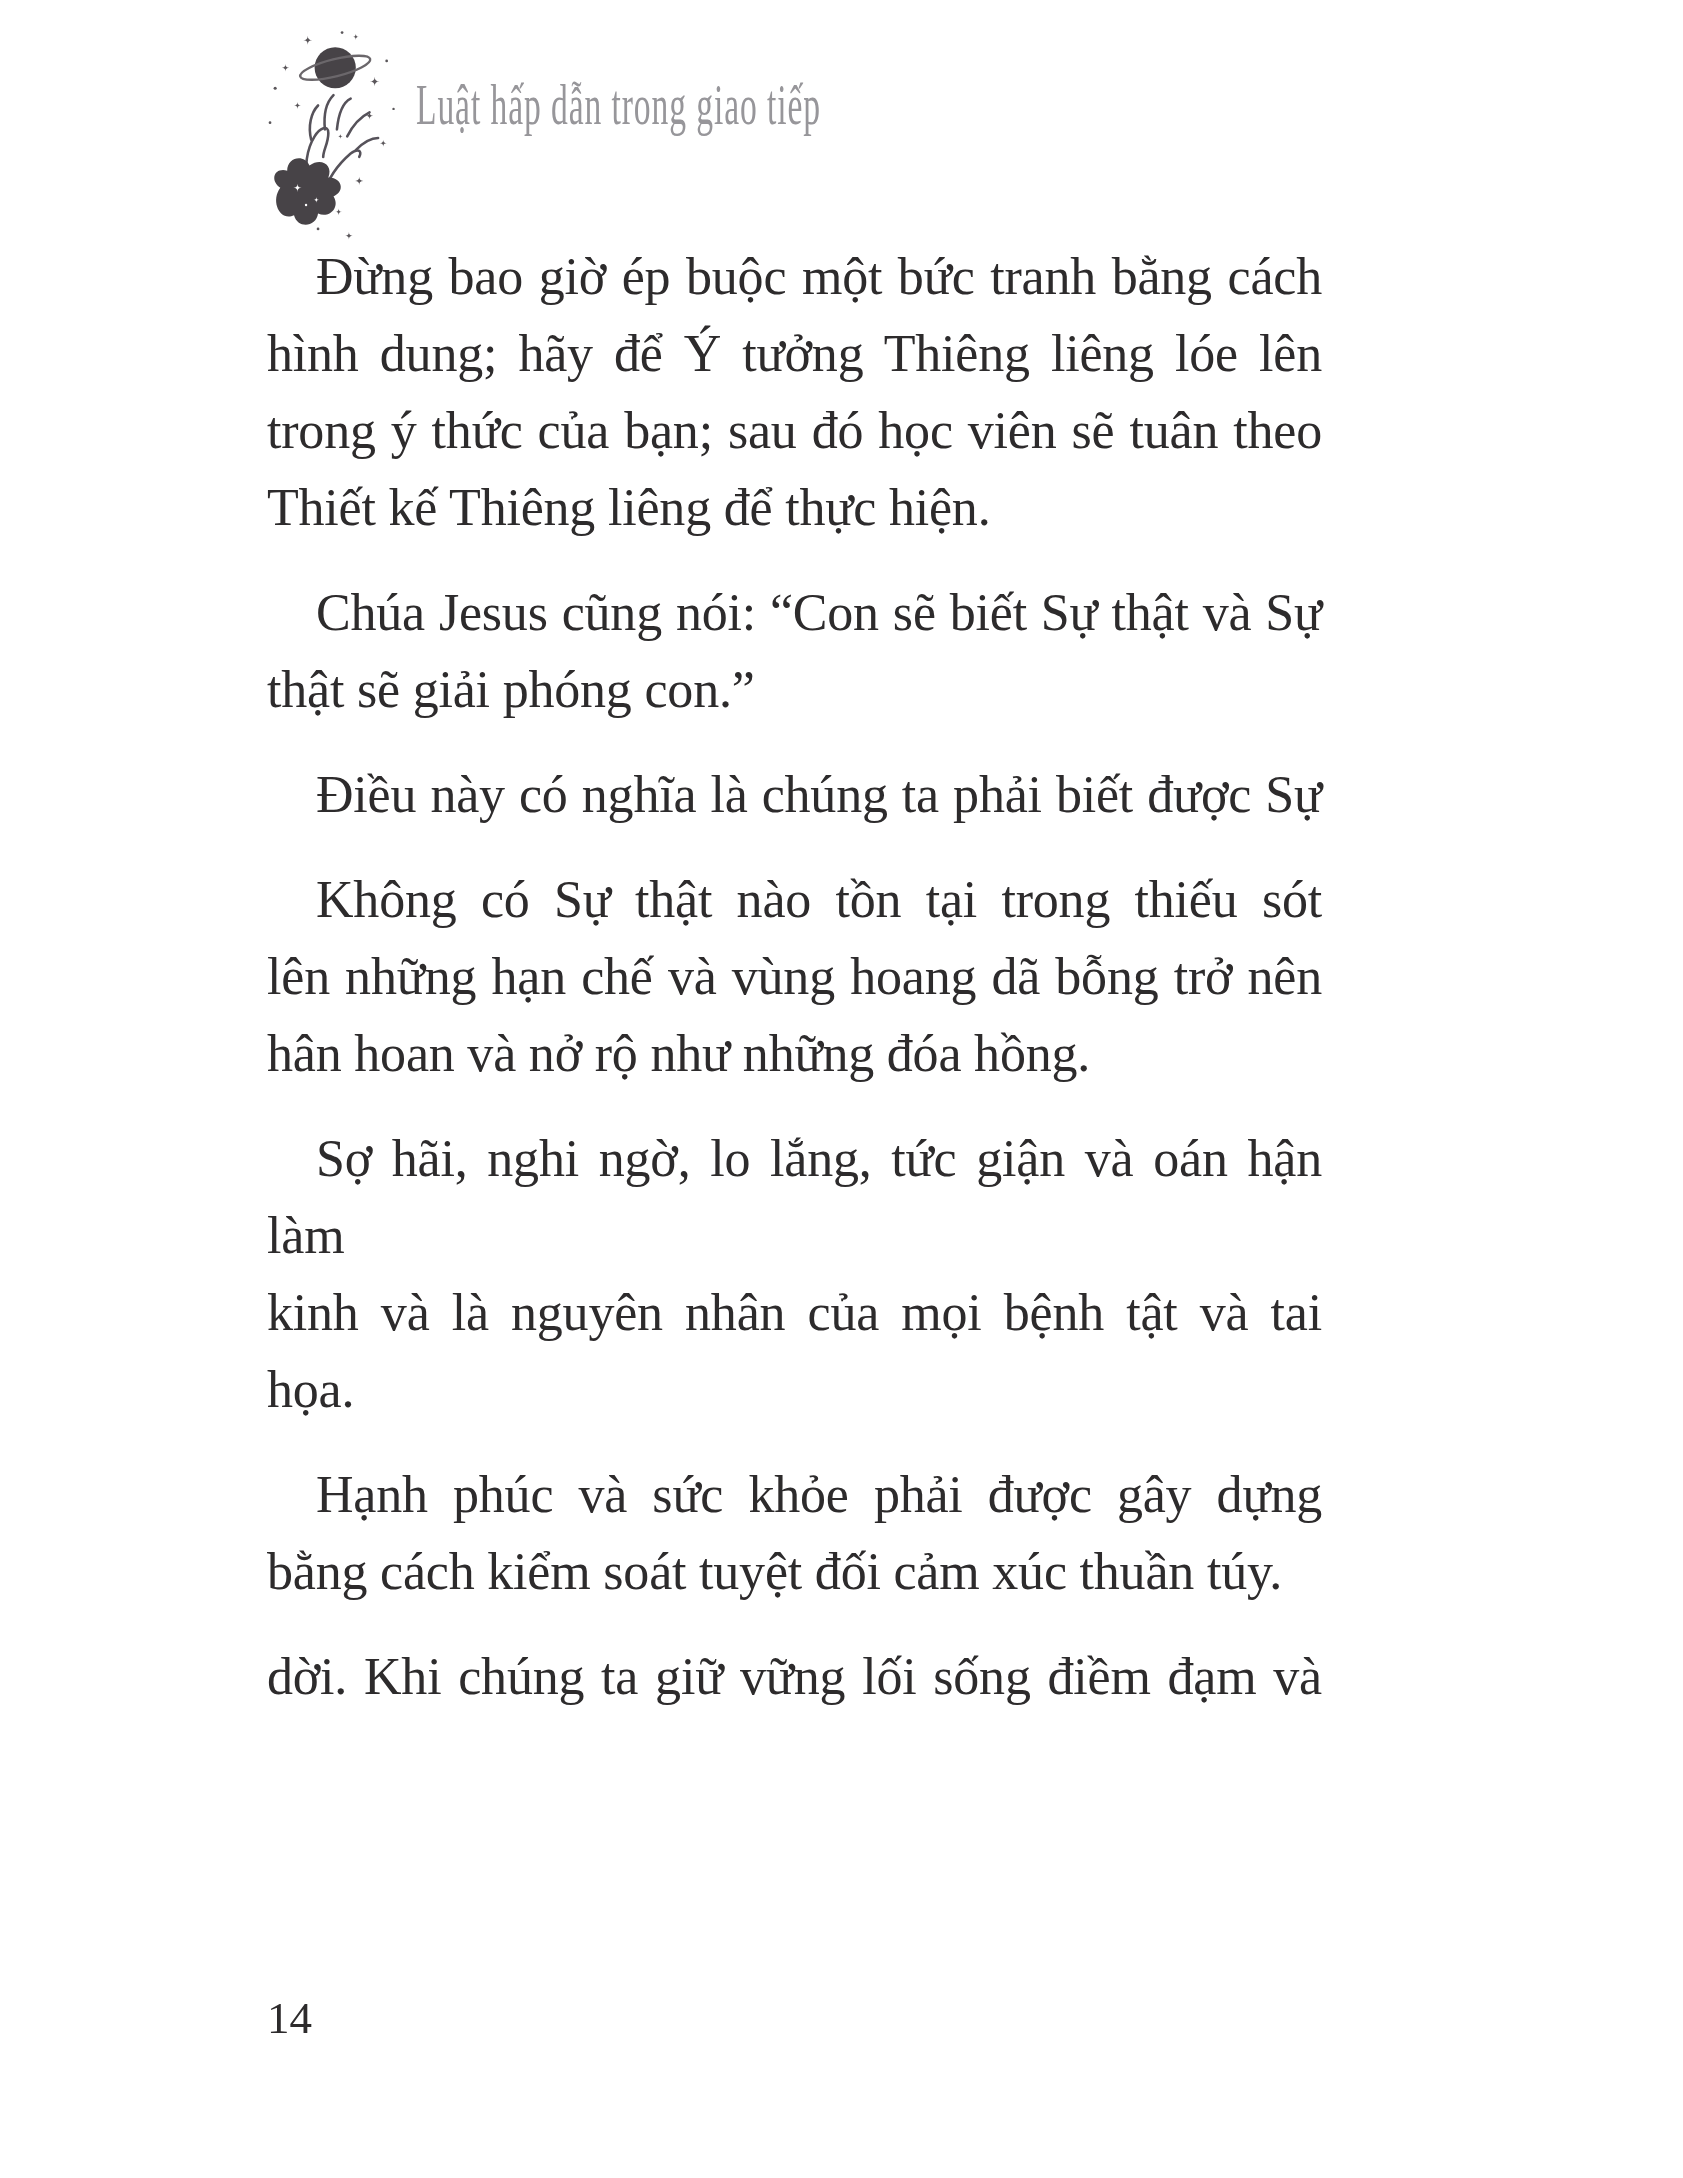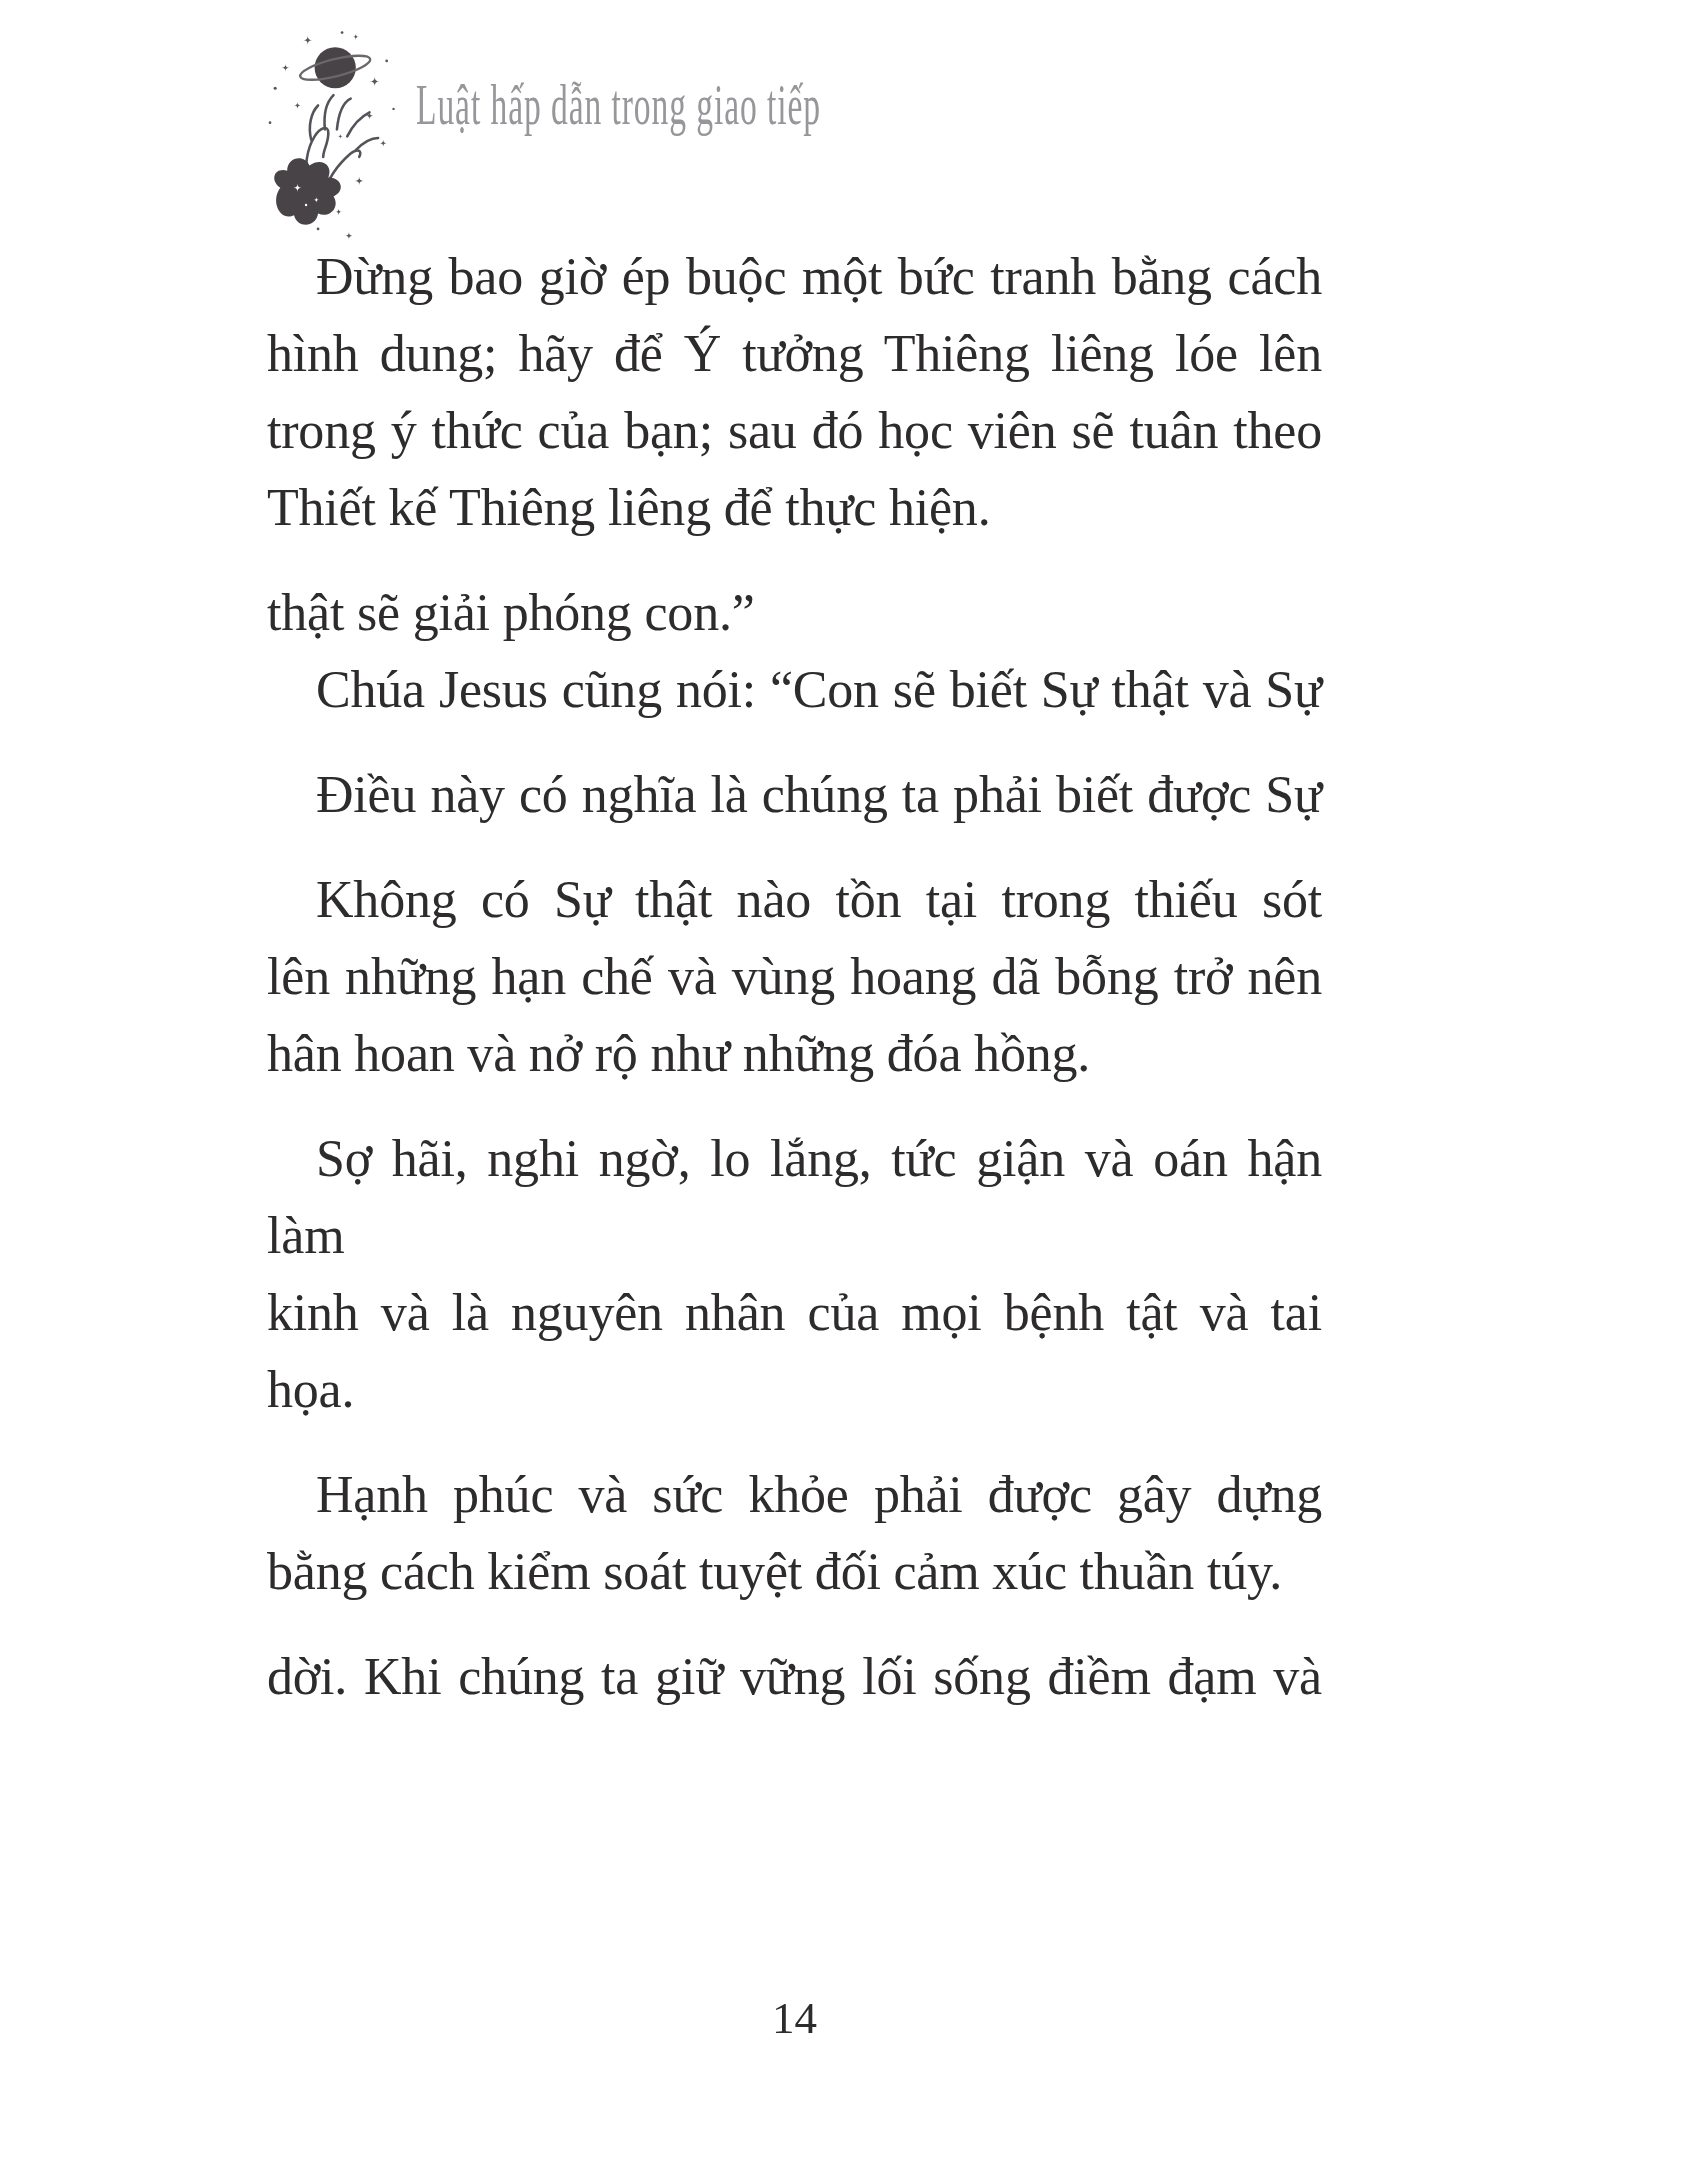--- a/index.html
+++ b/index.html
@@ -30,21 +30,21 @@
     font-size:52px; line-height:77px; letter-spacing:-0.2px;
   }
   .para { margin:0 0 28px 0; }
   .line { text-align:justify; text-align-last:justify; }
   .line.para-end { text-align-last:left; }
   .line.first-line { text-indent:49px; }
 
   
   .page-number {
     position:absolute; left:267px; top:1992px; width:1055px;
-    text-align:center; font-size:45px; color:#2d2b2c;
+    text-align:left; font-size:45px; color:#2d2b2c;
   }
 </style>
 </head>
 <body>
 
 <div class="page">
 
   <header>
     <svg class="illustration" width="173" height="223" viewBox="0 0 100 130" xmlns="http://www.w3.org/2000/svg">
 
@@ -97,22 +97,22 @@
   </header>
 
   <main class="body-text">
       <div class="para">
         <div class="line first-line">Đừng bao giờ ép buộc một bức tranh bằng cách</div>
         <div class="line">hình dung; hãy để Ý tưởng Thiêng liêng lóe lên</div>
         <div class="line">trong ý thức của bạn; sau đó học viên sẽ tuân theo</div>
         <div class="line para-end">Thiết kế Thiêng liêng để thực hiện.</div>
       </div>
       <div class="para">
+        <div class="line first-line">Chúa Jesus cũng nói: “Con sẽ biết Sự thật và Sự</div>
         <div class="line para-end">thật sẽ giải phóng con.”</div>
-        <div class="line first-line">Chúa Jesus cũng nói: “Con sẽ biết Sự thật và Sự</div>
       </div>
       <div class="para">
         <div class="line first-line">Điều này có nghĩa là chúng ta phải biết được Sự</div>
       </div>
       <div class="para">
         <div class="line first-line">Không có Sự thật nào tồn tại trong thiếu sót</div>
         <div class="line">lên những hạn chế và vùng hoang dã bỗng trở nên</div>
         <div class="line para-end">hân hoan và nở rộ như những đóa hồng.</div>
       </div>
       <div class="para">

